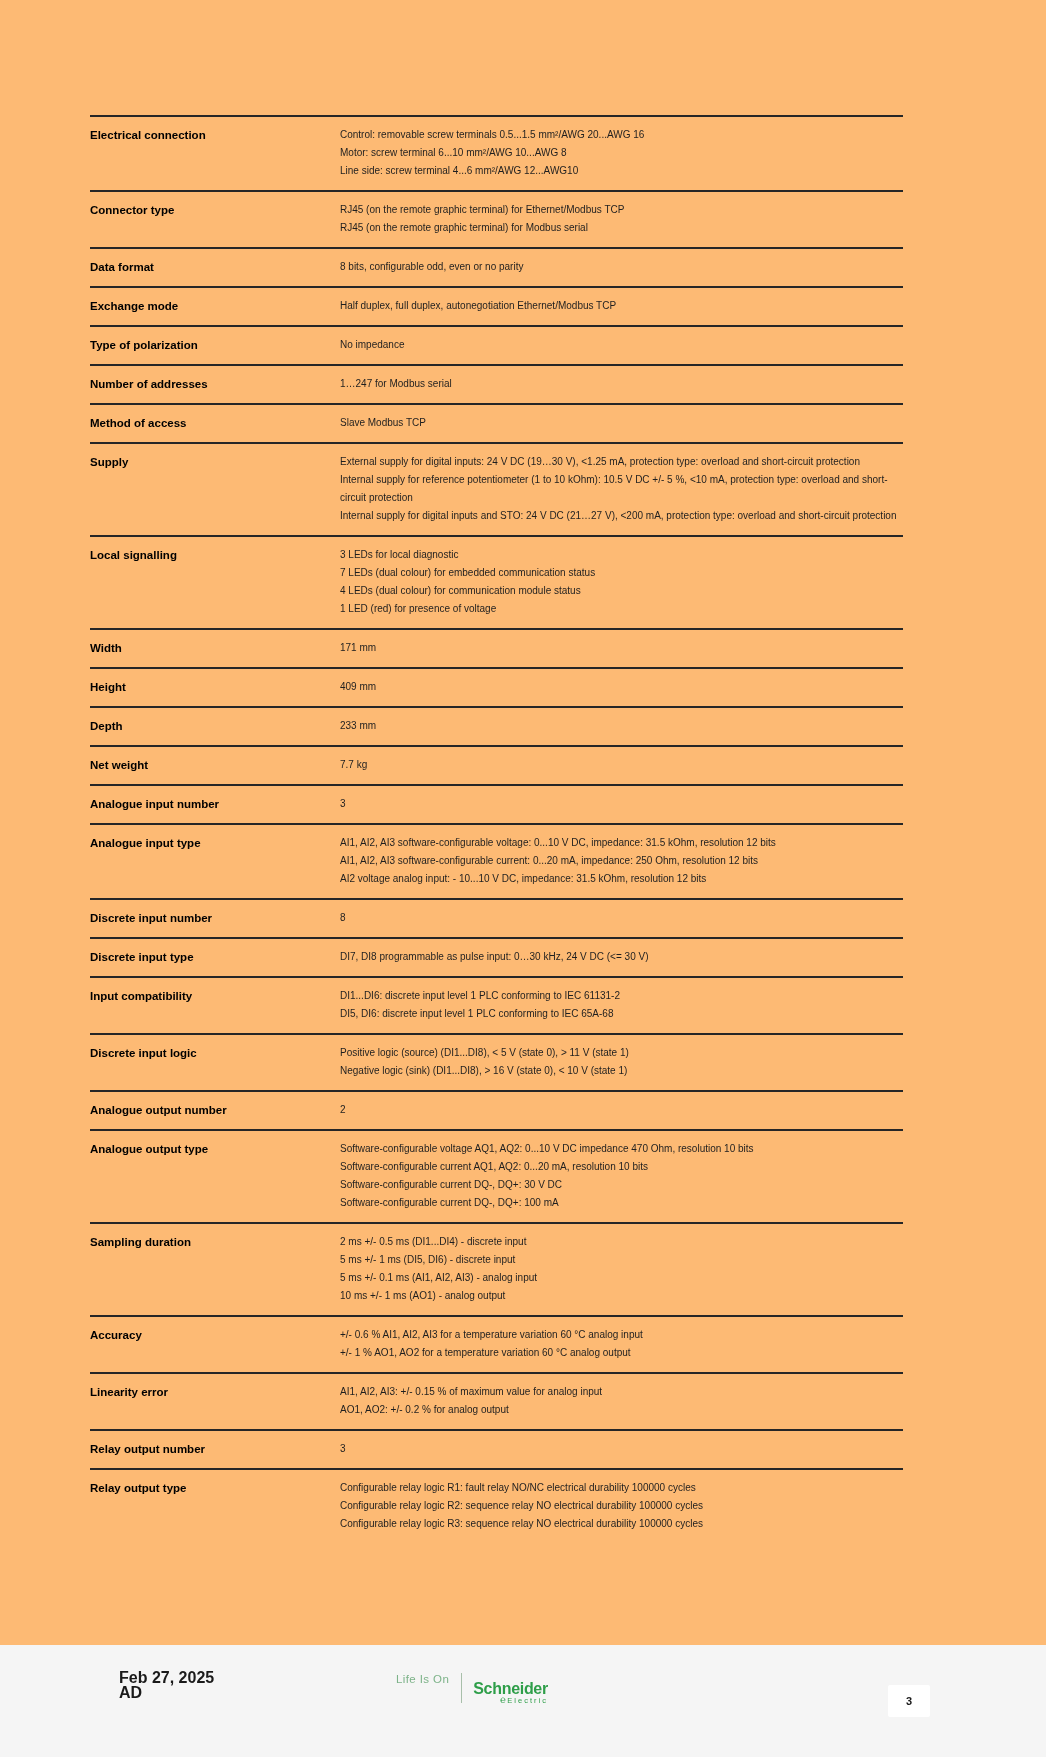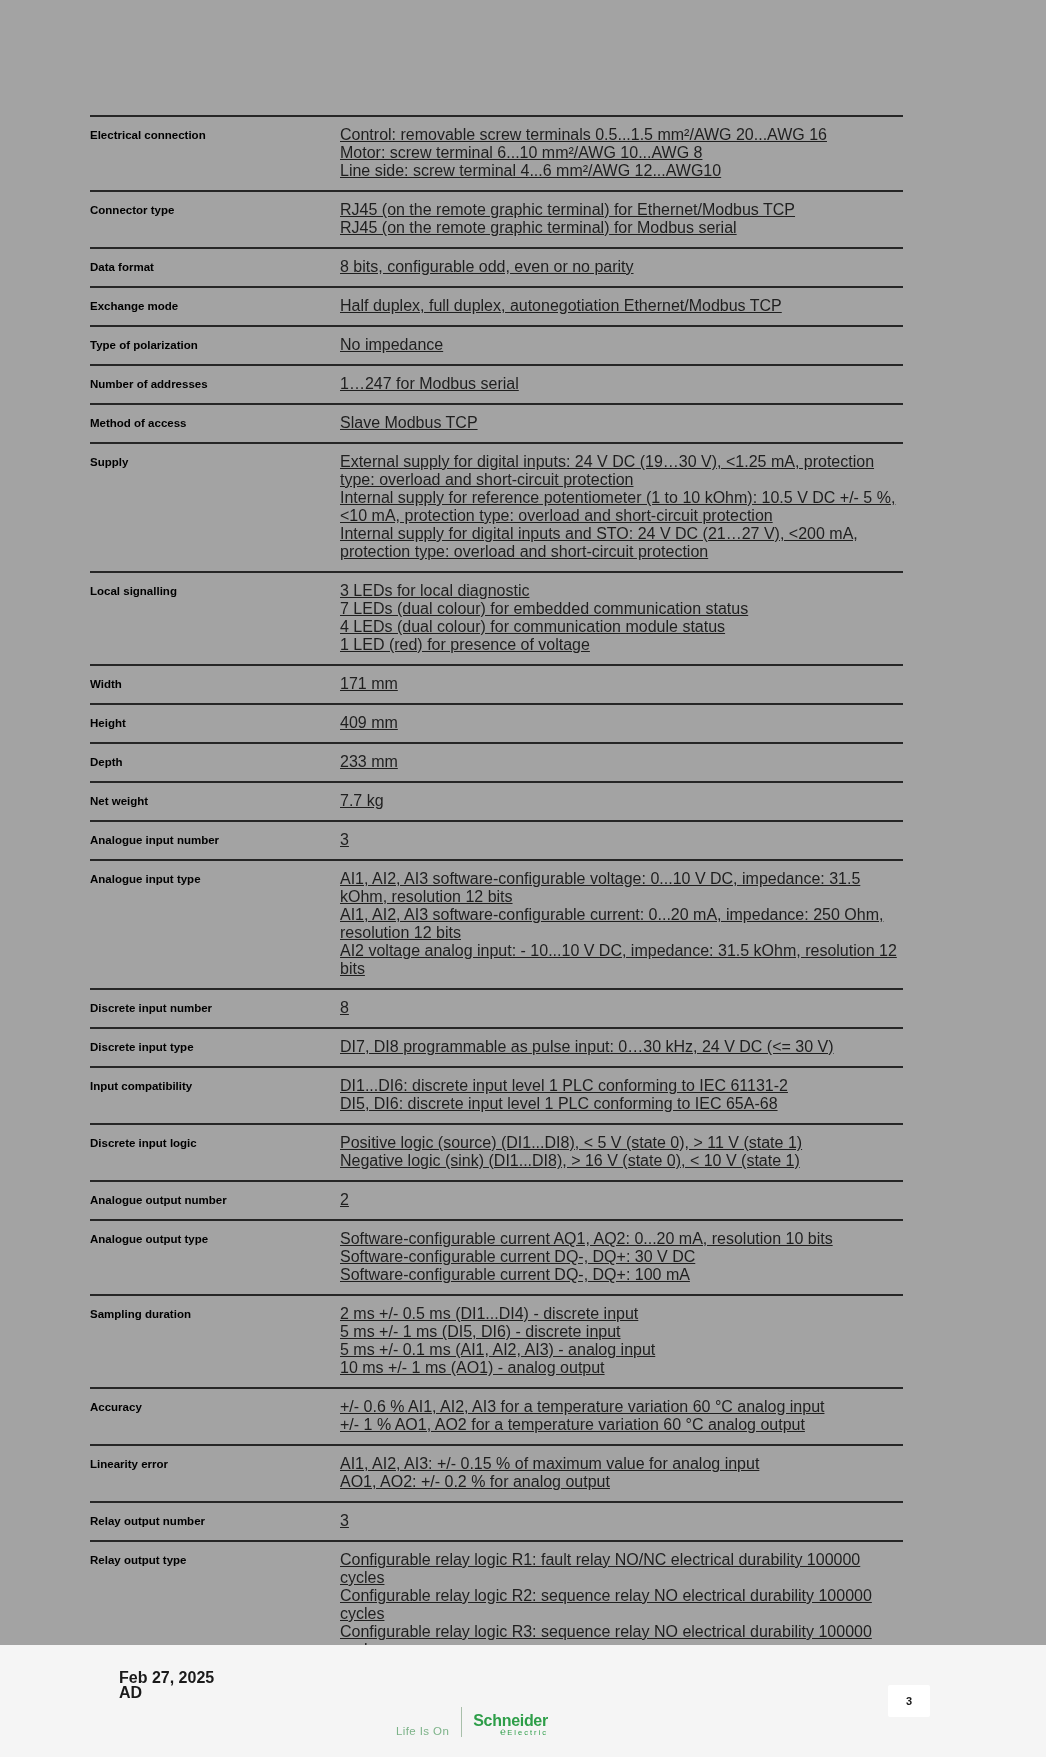--- a/index.html
+++ b/index.html
@@ -5,21 +5,21 @@
   html, body {
     margin: 0;
     padding: 0;
     background: #ffffff;
     font-family: "Liberation Sans", sans-serif;
   }
   #page {
     position: relative;
     width: 1046px;
     height: 1757px;
-    background: #a3a3a3;
+    background: #fdba74;
     overflow: hidden;
   }
   
   #spec-table {
     position: absolute;
     left: 90px;
     top: 115px;
     width: 813px;
   }
   .row {
@@ -34,24 +34,23 @@
     padding-right: 12px;
     box-sizing: border-box;
     font-size: 11.5px;
     font-weight: bold;
     color: #000000;
     line-height: 18px;
   }
   .values {
     flex: 1 1 auto;
     max-width: 563px;
-    font-size: 16px;
+    font-size: 10px;
     color: #1f1f1f;
     line-height: 18px;
-    text-decoration: underline;
   }
   .value-line { display: block; }
 
   
   #footer {
     position: absolute;
     left: 0;
     top: 1645px;
     width: 1046px;
     height: 112px;
@@ -63,23 +62,23 @@
     top: 25px;
     font-size: 16px;
     font-weight: bold;
     color: #1a1a1a;
     line-height: 15px;
     margin-left: 24px;
   }
   #brand-cluster {
     position: absolute;
     left: 396px;
-    top: 60px;
+    top: 28px;
     display: flex;
-    align-items: flex-end;
+    align-items: flex-start;
   }
   #tagline {
     font-size: 11.5px;
     letter-spacing: 0.4px;
     white-space: nowrap;
   }
   #brand-divider {
     width: 1px;
     height: 30px;
     background: #a8bfaa;
@@ -256,20 +255,21 @@
       </div>
       <div class="row">
         <div class="label">Analogue output number</div>
         <div class="values">
           <div class="value-line">2</div>
         </div>
       </div>
       <div class="row">
         <div class="label">Analogue output type</div>
         <div class="values">
+          <div class="value-line">Software-configurable voltage AQ1, AQ2: 0...10 V DC impedance 470 Ohm, resolution 10 bits</div>
           <div class="value-line">Software-configurable current AQ1, AQ2: 0...20 mA, resolution 10 bits</div>
           <div class="value-line">Software-configurable current DQ-, DQ+: 30 V DC</div>
           <div class="value-line">Software-configurable current DQ-, DQ+: 100 mA</div>
         </div>
       </div>
       <div class="row">
         <div class="label">Sampling duration</div>
         <div class="values">
           <div class="value-line">2 ms +/- 0.5 ms (DI1...DI4) - discrete input</div>
           <div class="value-line">5 ms +/- 1 ms (DI5, DI6) - discrete input</div>

